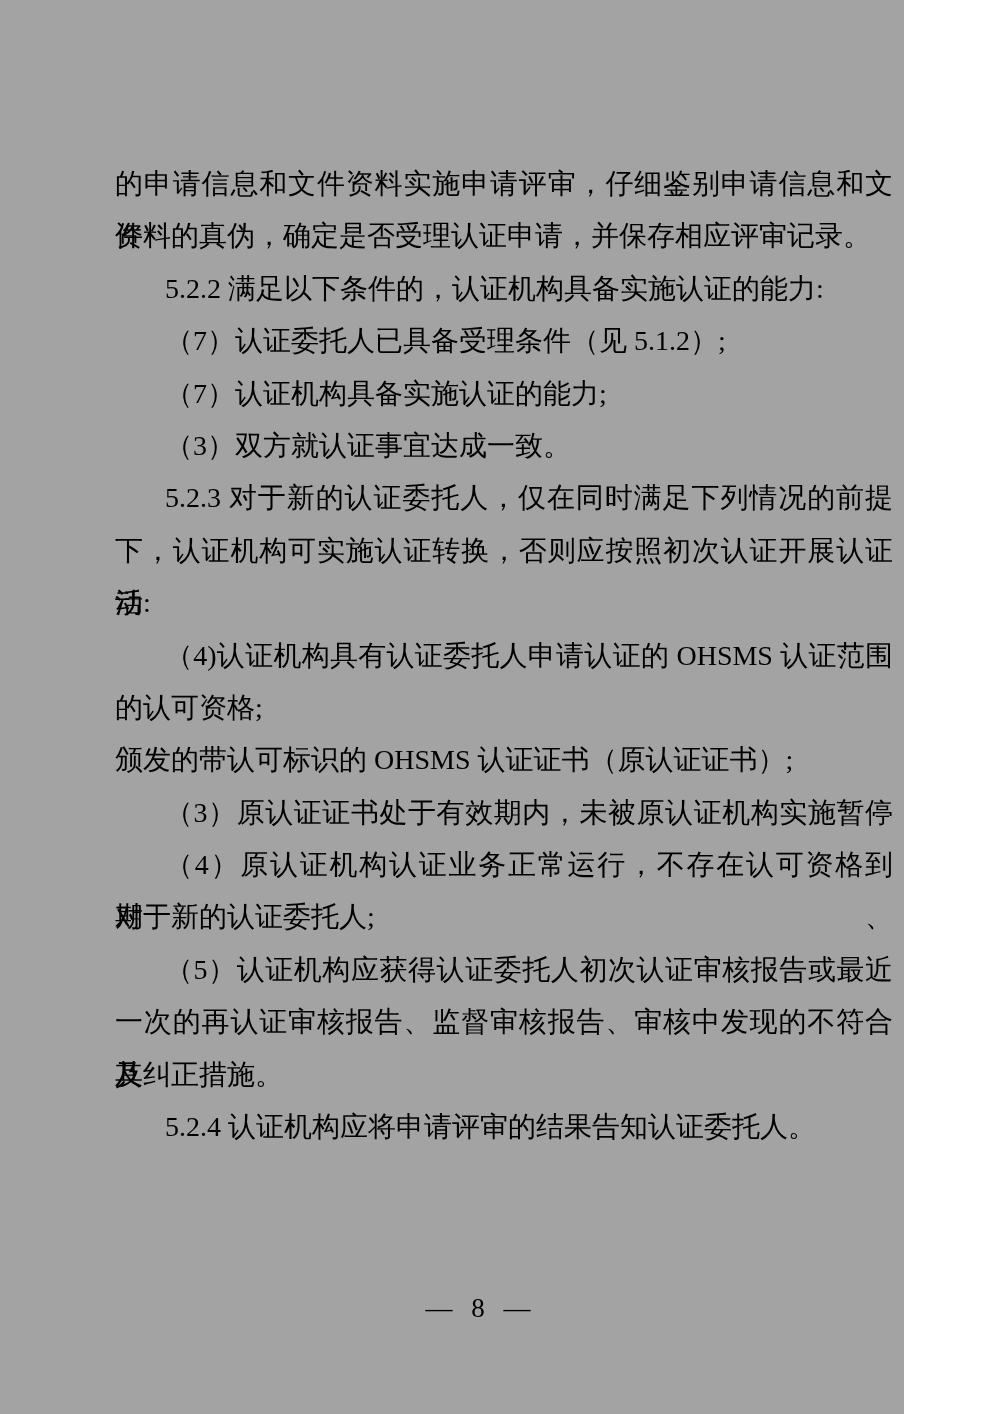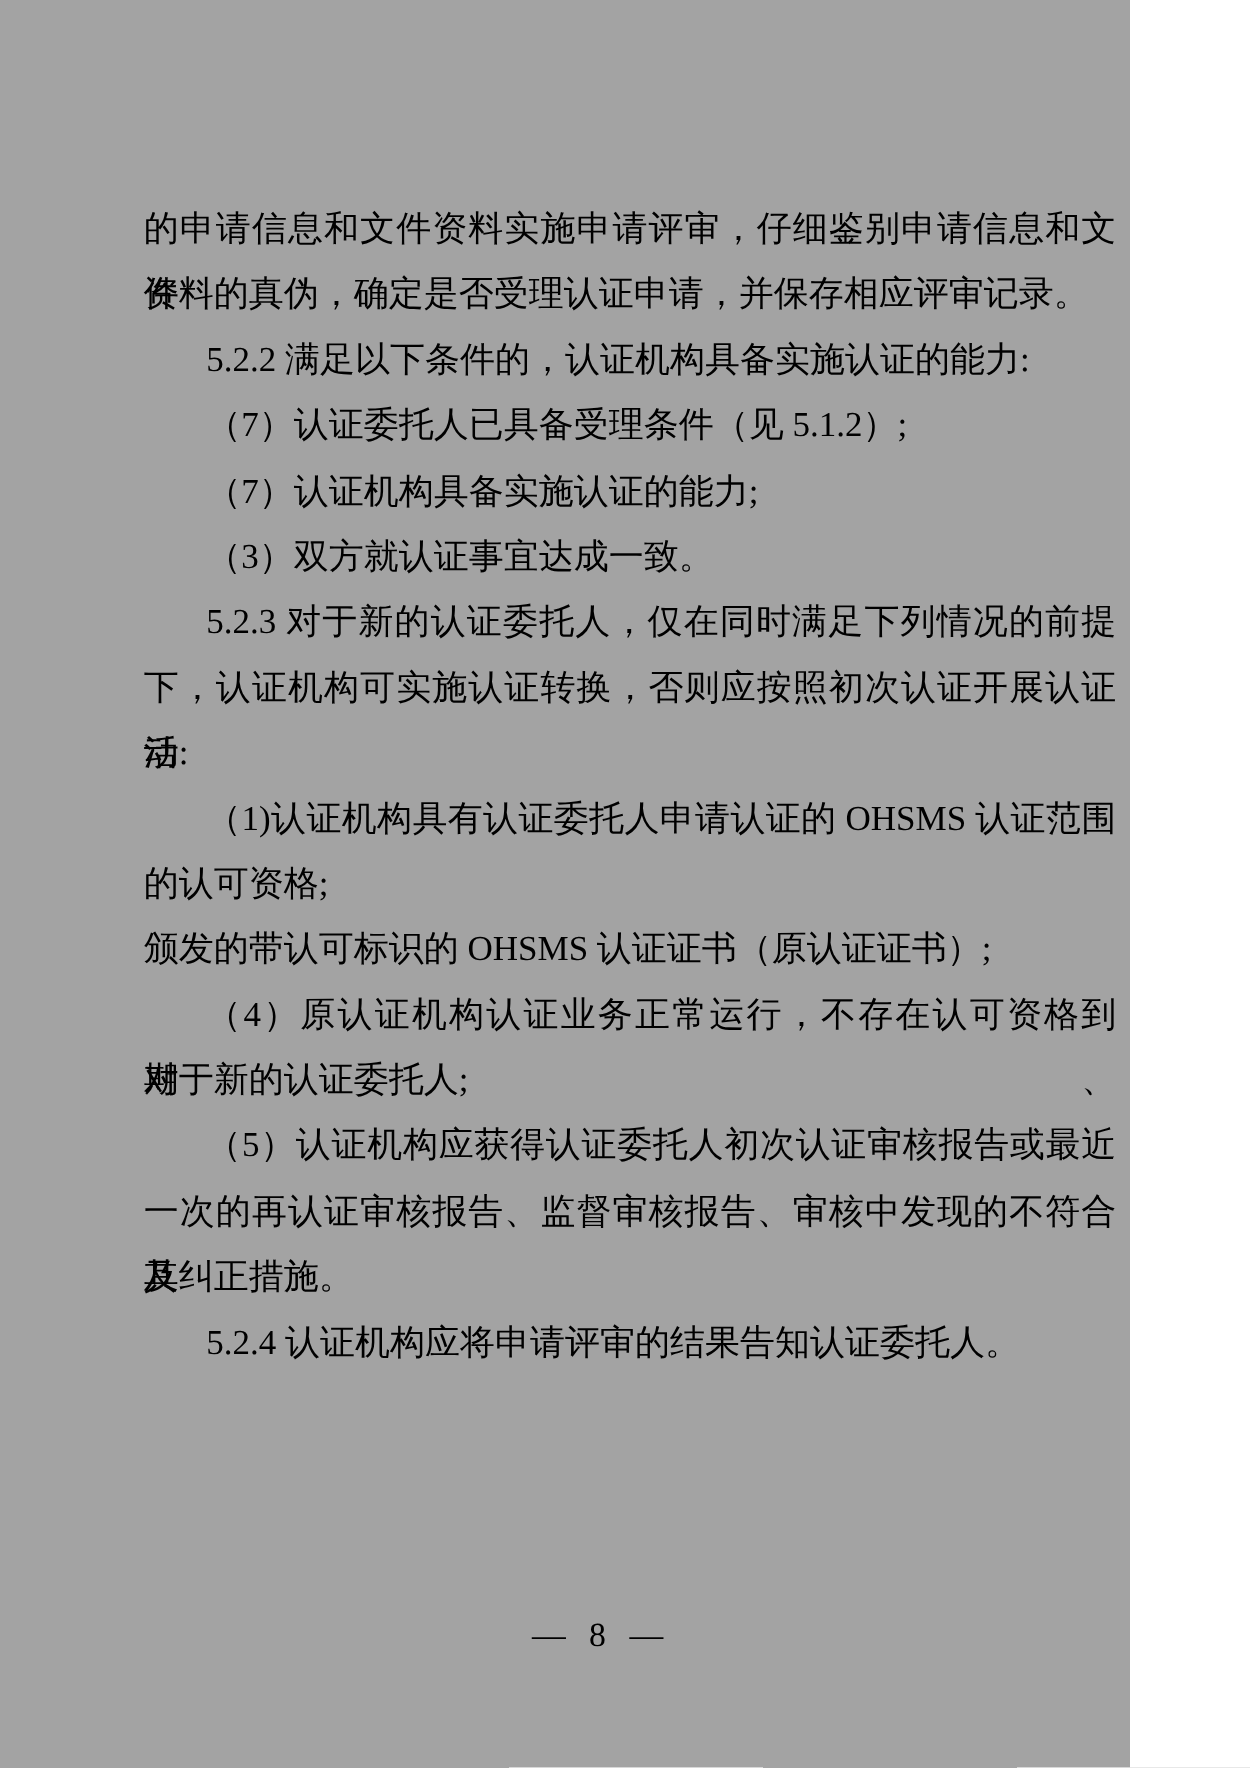--- a/index.html
+++ b/index.html
@@ -62,23 +62,24 @@
 
   <div class="line justify">的申请信息和文件资料实施申请评审，仔细鉴别申请信息和文件</div>
       <div class="line">资料的真伪，确定是否受理认证申请，并保存相应评审记录。</div>
       <div class="line indent">5.2.2 满足以下条件的，认证机构具备实施认证的能力:</div>
       <div class="line indent">（7）认证委托人已具备受理条件（见 5.1.2）;</div>
       <div class="line indent">（7）认证机构具备实施认证的能力;</div>
       <div class="line indent">（3）双方就认证事宜达成一致。</div>
       <div class="line indent justify">5.2.3 对于新的认证委托人，仅在同时满足下列情况的前提</div>
       <div class="line justify">下，认证机构可实施认证转换，否则应按照初次认证开展认证活</div>
       <div class="line">动:</div>
-      <div class="line indent justify">（1)认证机构具有认证委托人申请认证的 OHSMS 认证范围</div>
+      <div class="line indent justify">（4)认证机构具有认证委托人申请认证的 OHSMS 认证范围</div>
       <div class="line">的认可资格;</div>
       <div class="line">颁发的带认可标识的 OHSMS 认证证书（原认证证书）;</div>
+      <div class="line indent justify">（3）原认证证书处于有效期内，未被原认证机构实施暂停</div>
       <div class="line indent justify">（4）原认证机构认证业务正常运行，不存在认可资格到期、</div>
       <div class="line">对于新的认证委托人;</div>
       <div class="line indent justify">（5）认证机构应获得认证委托人初次认证审核报告或最近</div>
       <div class="line justify">一次的再认证审核报告、监督审核报告、审核中发现的不符合及</div>
       <div class="line">其纠正措施。</div>
       <div class="line indent">5.2.4 认证机构应将申请评审的结果告知认证委托人。</div>
     </div>
   <div class="page-footer">
     <span class="page-number">— 8 —</span>
   </div>

